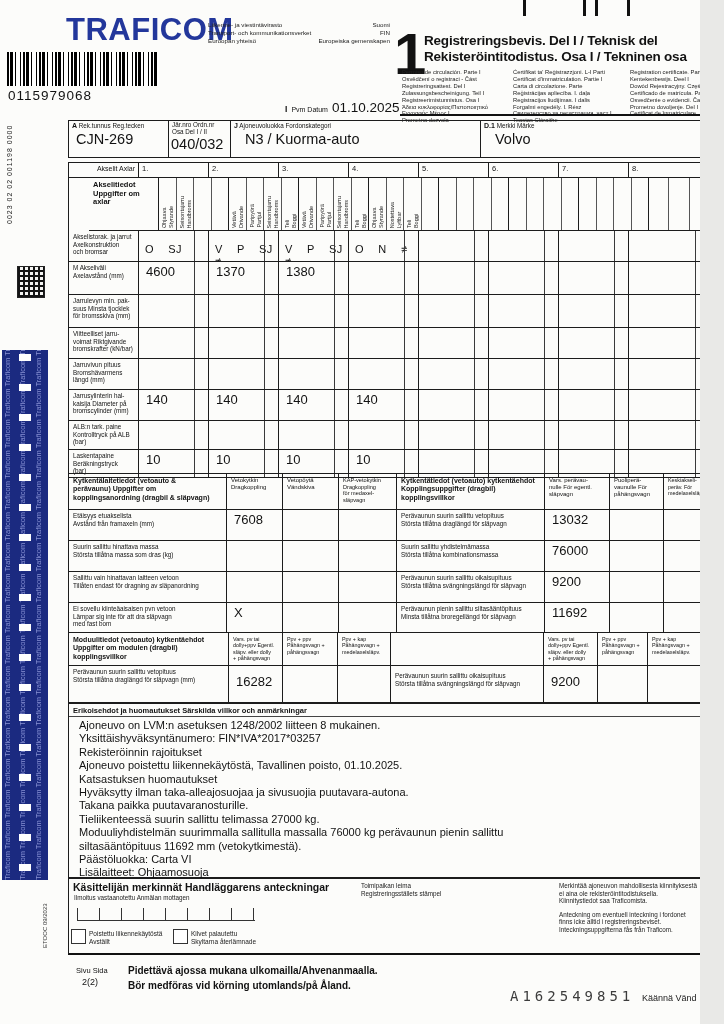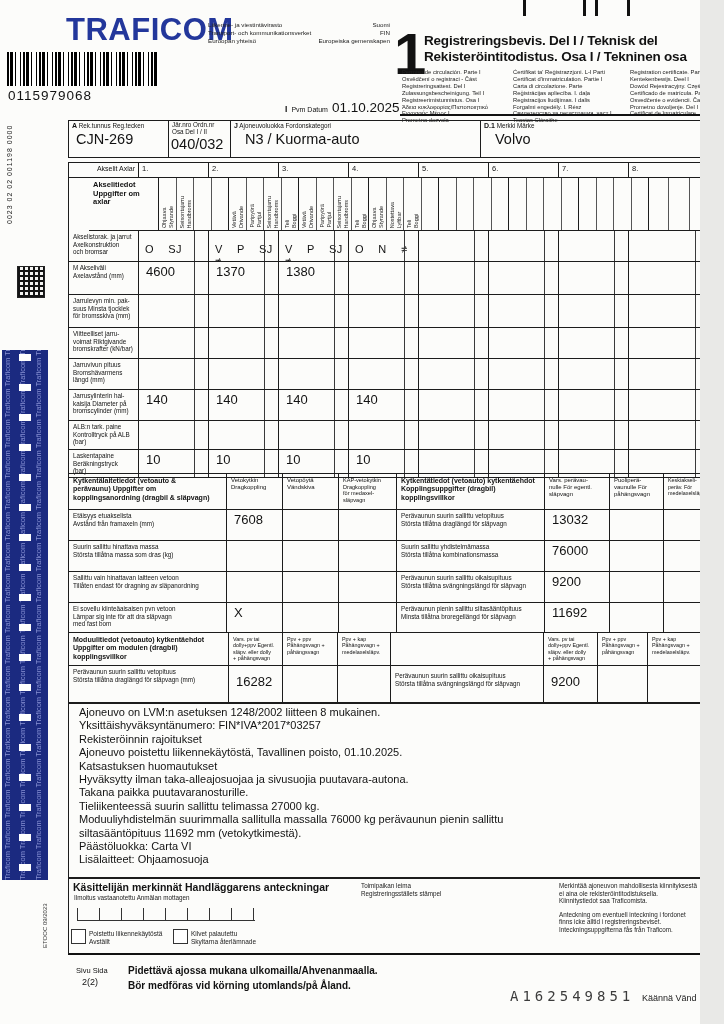--- a/index.html
+++ b/index.html
@@ -540,20 +540,21 @@
         <div></div>
       <div class="lbl pre" style="padding-top:6px;">Perävaunun suurin sallittu oikaisupituus
 Största tillåtna svängningslängd för släpvagn</div>
       <div class="val" style="padding-top:8px;">9200</div>
       <div></div>
         <div></div>
     </div>
   </div>
 
   <div class="remarks">
+    <div class="rtitle">Erikoisehdot ja huomautukset Särskilda villkor och anmärkningar</div>
     <div style="padding-top:2px;">
       <div class="rline">Ajoneuvo on LVM:n asetuksen 1248/2002 liitteen 8 mukainen.</div>
       <div class="rline">Yksittäishyväksyntänumero: FIN*IVA*2017*03257</div>
       <div class="rline">Rekisteröinnin rajoitukset</div>
       <div class="rline">Ajoneuvo poistettu liikennekäytöstä, Tavallinen poisto, 01.10.2025.</div>
       <div class="rline">Katsastuksen huomautukset</div>
       <div class="rline">Hyväksytty ilman taka-alleajosuojaa ja sivusuojia puutavara-autona.</div>
       <div class="rline">Takana paikka puutavaranosturille.</div>
       <div class="rline">Tieliikenteessä suurin sallittu telimassa 27000 kg.</div>
       <div class="rline">Moduuliyhdistelmän suurimmalla sallitulla massalla 76000 kg perävaunun pienin sallittu</div>

